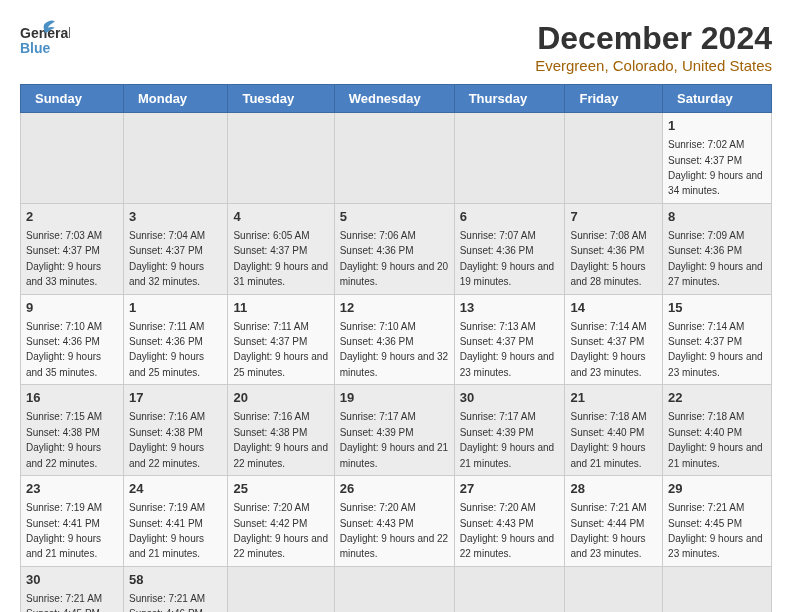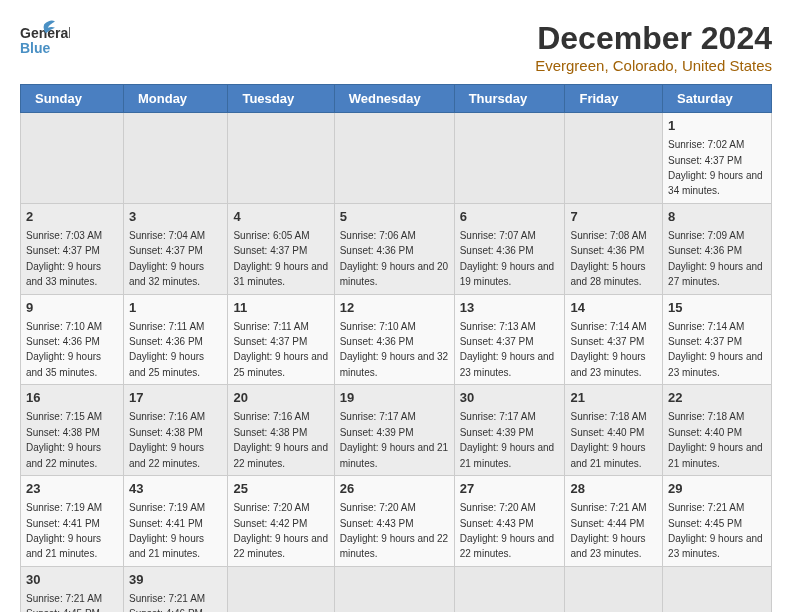--- a/index.html
+++ b/index.html
@@ -260,21 +260,21 @@
         </td>
       </tr>
       <tr>
         <td>
           <span class="day-num">23</span>
           <span class="day-info">Sunrise: 7:19 AM</span><br>
           <span class="day-info">Sunset: 4:41 PM</span><br>
           <span class="day-info">Daylight: 9 hours and 21 minutes.</span>
         </td>
         <td>
-          <span class="day-num">43</span>
+          <span class="day-num">24</span>
           <span class="day-info">Sunrise: 7:19 AM</span><br>
           <span class="day-info">Sunset: 4:41 PM</span><br>
           <span class="day-info">Daylight: 9 hours and 21 minutes.</span>
         </td>
         <td>
           <span class="day-num">25</span>
           <span class="day-info">Sunrise: 7:20 AM</span><br>
           <span class="day-info">Sunset: 4:42 PM</span><br>
           <span class="day-info">Daylight: 9 hours and 22 minutes.</span>
         </td>
@@ -304,21 +304,21 @@
         </td>
       </tr>
       <tr>
         <td>
           <span class="day-num">30</span>
           <span class="day-info">Sunrise: 7:21 AM</span><br>
           <span class="day-info">Sunset: 4:45 PM</span><br>
           
         </td>
         <td>
-          <span class="day-num">39</span>
+          <span class="day-num">58</span>
           <span class="day-info">Sunrise: 7:21 AM</span><br>
           <span class="day-info">Sunset: 4:46 PM</span><br>
           
         </td>
         <td class="empty-cell"></td>
         <td class="empty-cell"></td>
         <td class="empty-cell"></td>
         <td class="empty-cell"></td>
         <td class="empty-cell"></td>
       </tr>

